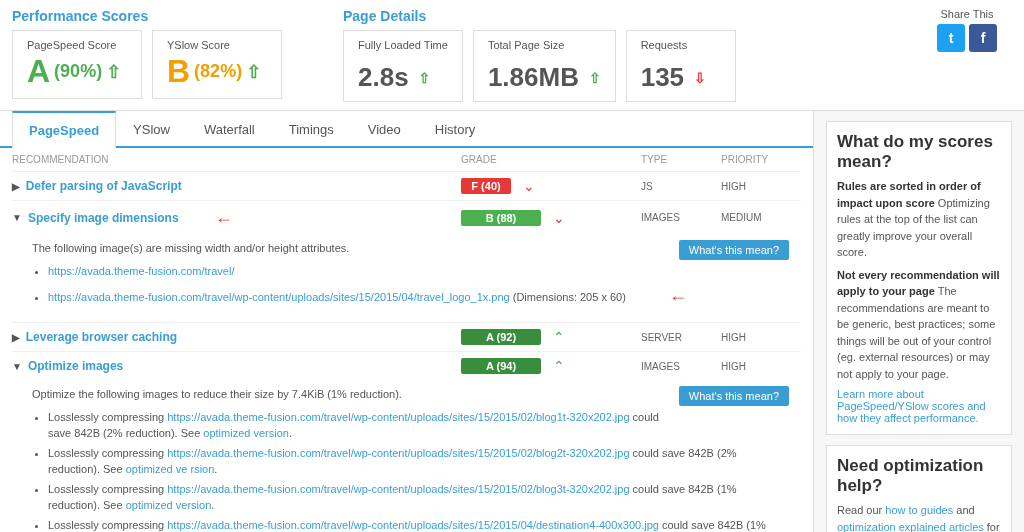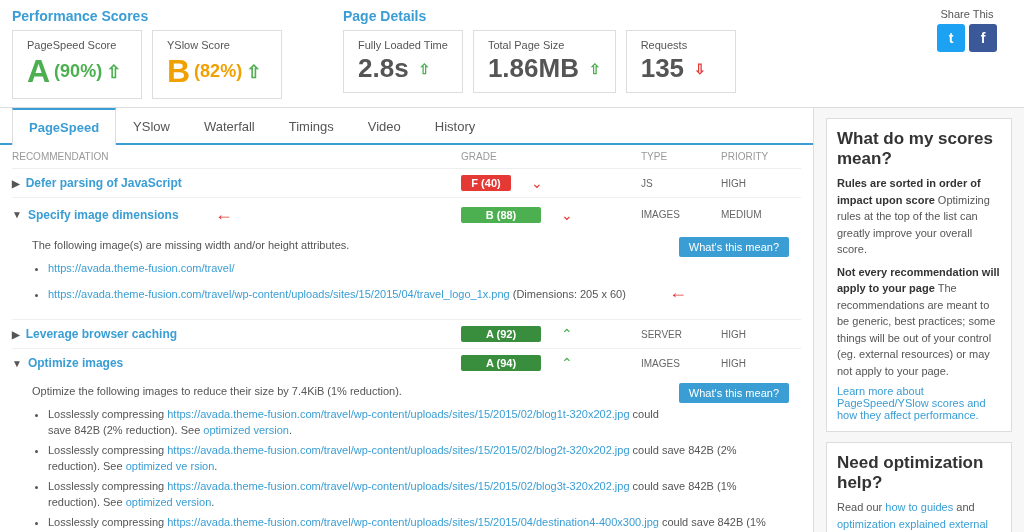--- a/index.html
+++ b/index.html
@@ -17,21 +17,21 @@
     .score-value.yellow { color: #f0a000; }
     .arrow-up { color: #4caf50; font-size: 18px; }
     .arrow-down { color: #e53935; font-size: 18px; }
 
     .divider-vert { width: 1px; background: #ddd; margin: 0 10px; }
     
     .page-details { flex: 1; }
     .page-details h2 { color: #3a9ed4; font-size: 14px; font-weight: bold; margin-bottom: 6px; }
     .details-grid { display: flex; gap: 10px; }
     .detail-card { background: #fff; border: 1px solid #ddd; padding: 8px 14px; min-width: 110px; }
-    .detail-label { font-size: 11px; color: #555; margin-bottom: 2px; }
+    .detail-label { font-size: 11px; color: #555; margin-bottom: 11px; }
     .detail-value { font-size: 26px; font-weight: bold; color: #555; display: flex; align-items: center; gap: 10px; }
     .detail-value .arrow-up { font-size: 14px; }
     .detail-value .arrow-down { font-size: 14px; }
 
     .share-section { flex: 0 0 90px; text-align: center; font-size: 11px; color: #555; }
     .share-section div { margin-bottom: 4px; }
     .share-icons { display: flex; gap: 4px; justify-content: center; }
     .share-icon { width: 28px; height: 28px; border-radius: 3px; display: flex; align-items: center; justify-content: center; color: #fff; font-size: 14px; font-weight: bold; cursor: pointer; }
     .share-icon.twitter { background: #1da1f2; }
     .share-icon.facebook { background: #3b5998; }
@@ -44,21 +44,21 @@
     .tab { padding: 10px 16px; cursor: pointer; font-size: 13px; color: #555; border: 1px solid transparent; border-bottom: none; margin-bottom: -2px; }
     .tab.active { border-color: #ddd; border-bottom-color: #fff; color: #3a9ed4; border-top: 2px solid #3a9ed4; background: #fff; font-weight: bold; }
 
     .table-area { padding: 0 12px 12px; }
     .table-header { display: grid; grid-template-columns: 1fr 180px 80px 80px; padding: 6px 0; color: #999; font-size: 10px; text-transform: uppercase; border-bottom: 1px solid #eee; }
     
     .rec-row { border-bottom: 1px solid #f0f0f0; }
     .rec-row-header { display: grid; grid-template-columns: 1fr 180px 80px 80px; padding: 6px 0; align-items: center; }
     .rec-title { font-size: 12px; font-weight: bold; color: #3a9ed4; display: flex; align-items: center; gap: 6px; cursor: pointer; }
     .rec-title .triangle { font-size: 10px; color: #555; }
-    .grade-bar { display: flex; align-items: center; gap: 20px; }
+    .grade-bar { display: flex; align-items: center; gap: 12px; }
     .grade-pill { padding: 2px 8px; border-radius: 2px; font-size: 11px; font-weight: bold; color: #fff; min-width: 50px; text-align: center; }
     .grade-pill.red { background: #e53935; }
     .grade-pill.green { background: #4caf50; }
     .grade-pill.green-dark { background: #388e3c; }
     .type-text { font-size: 10px; color: #666; text-transform: uppercase; }
     .priority-text { font-size: 10px; color: #666; text-transform: uppercase; }
     .chevron-down { color: #e53935; font-size: 14px; }
     .chevron-up { color: #4caf50; font-size: 14px; }
 
     .rec-detail { padding: 6px 12px 10px 20px; font-size: 11px; color: #555; }
@@ -260,17 +260,17 @@
       </p>
       <p>
         <strong>Not every recommendation will apply to your page</strong>
         <span> The recommendations are meant to be generic, best practices; some things will be out of your control (eg. external resources) or may not apply to your page.</span>
       </p>
       <a href="#">Learn more about PageSpeed/YSlow scores and how they affect performance.</a>
     </div>
 
     <div class="info-box">
       <h3>Need optimization help?</h3>
-      <p>Read our <a href="#">how to guides</a> and <a href="#">optimization explained external</a> for additional direction on improving your page performance.</p>
+      <p>Read our <a href="#">how to guides</a> and <a href="#">optimization explained articles</a> for additional direction on improving your page performance.</p>
 
     </div>
   </div>
 </div>
 
 </body></html>

